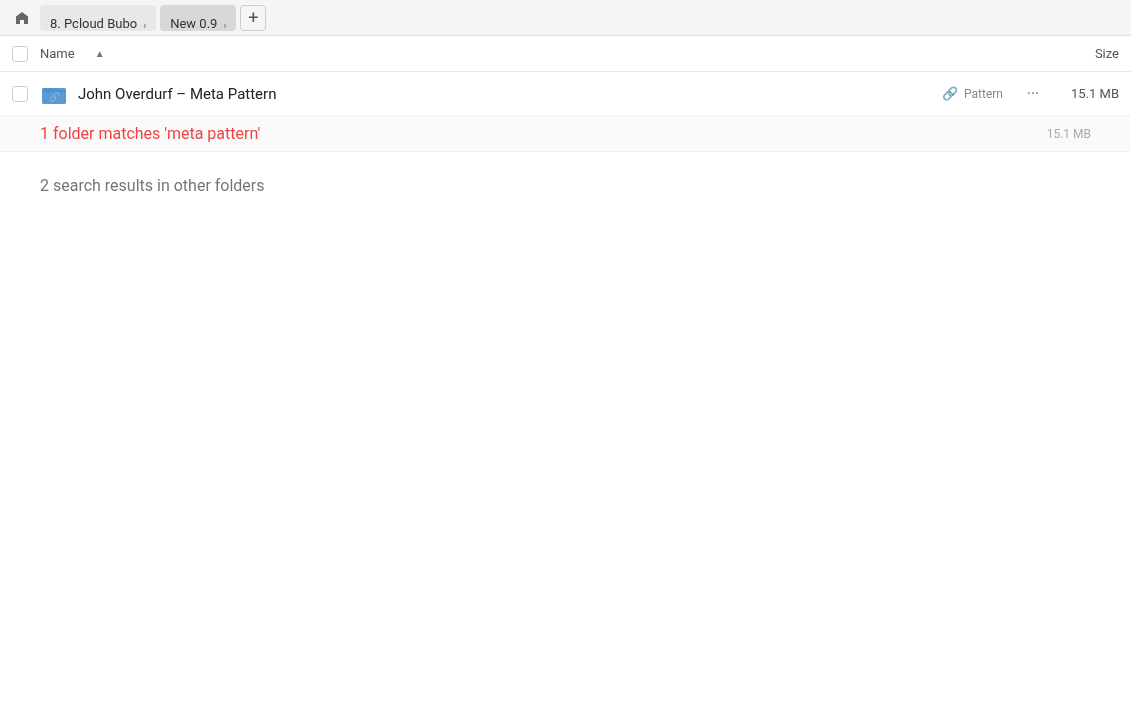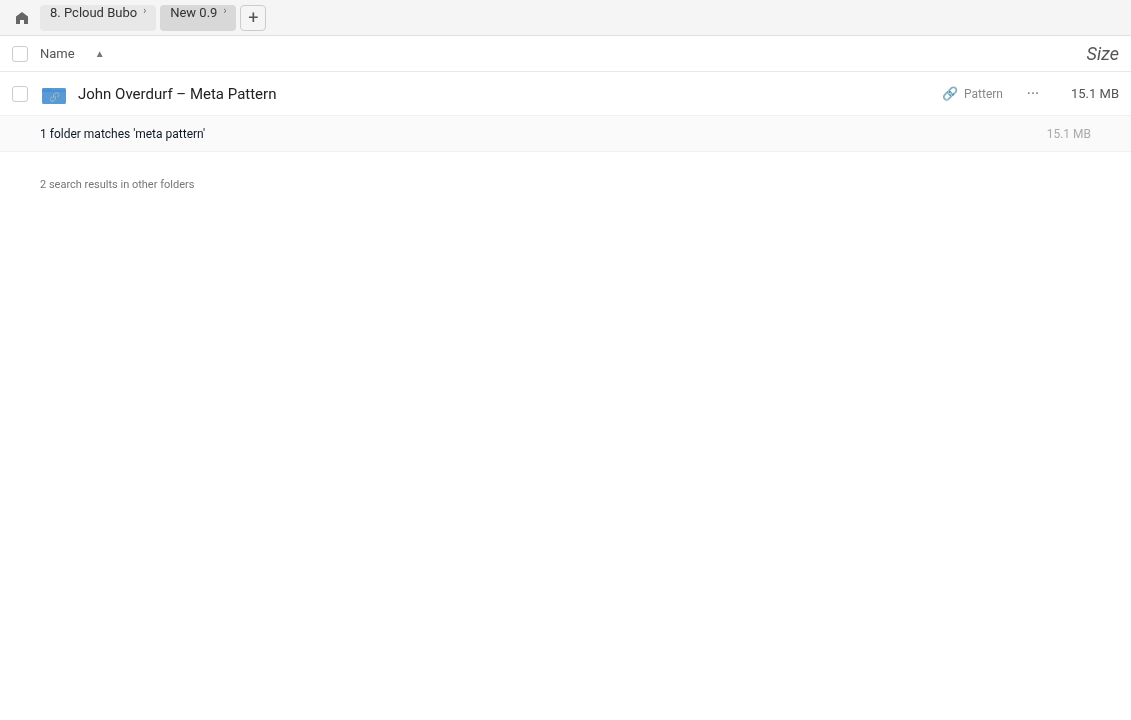--- a/index.html
+++ b/index.html
@@ -36,21 +36,21 @@
       align-items: center;
       justify-content: center;
       border-radius: 4px;
       cursor: pointer;
       color: #555;
       font-size: 14px;
     }
 
     .breadcrumb-item {
       display: flex;
-      align-items: flex-start;
+      align-items: flex-end;
       height: 26px;
       padding: 0 10px;
       background: #e8e8e8;
       border-radius: 4px;
       cursor: pointer;
       font-size: 13px;
       color: #333;
       position: relative;
     }
 
@@ -107,24 +107,23 @@
       cursor: pointer;
       flex: 1;
     }
 
     .sort-arrow {
       font-size: 10px;
       color: #777;
     }
 
     .header-size {
-      font-size: 18px;
+      font-size: 13px;
       color: #555;
       margin-left: auto;
-      font-style: italic;
     }
 
     
     .file-row {
       display: flex;
       align-items: center;
       height: 44px;
       padding: 0 12px;
       border-bottom: 1px solid #f0f0f0;
       cursor: pointer;
@@ -199,37 +198,37 @@
     .summary-row {
       display: flex;
       align-items: center;
       height: 36px;
       padding: 0 40px;
       background: #fafafa;
       border-bottom: 1px solid #f0f0f0;
     }
 
     .summary-text {
-      font-size: 12px;
-      color: #0f172a;
+      font-size: 16px;
+      color: #ef4444;
       flex: 1;
     }
 
     .summary-size {
       font-size: 12px;
       color: #aaa;
     }
 
     
     .other-folders-section {
       padding: 24px 40px;
     }
 
     .other-folders-text {
-      font-size: 11px;
+      font-size: 16px;
       color: #777;
     }
   </style>
 </head>
 <body>
 
 <div class="breadcrumb-bar">
   <div class="breadcrumb-home">
     <svg width="16" height="16" viewBox="0 0 16 16" fill="none" xmlns="http://www.w3.org/2000/svg">
       <path d="M2 6.5L8 2L14 6.5V14H10V10H6V14H2V6.5Z" fill="#666"></path>

